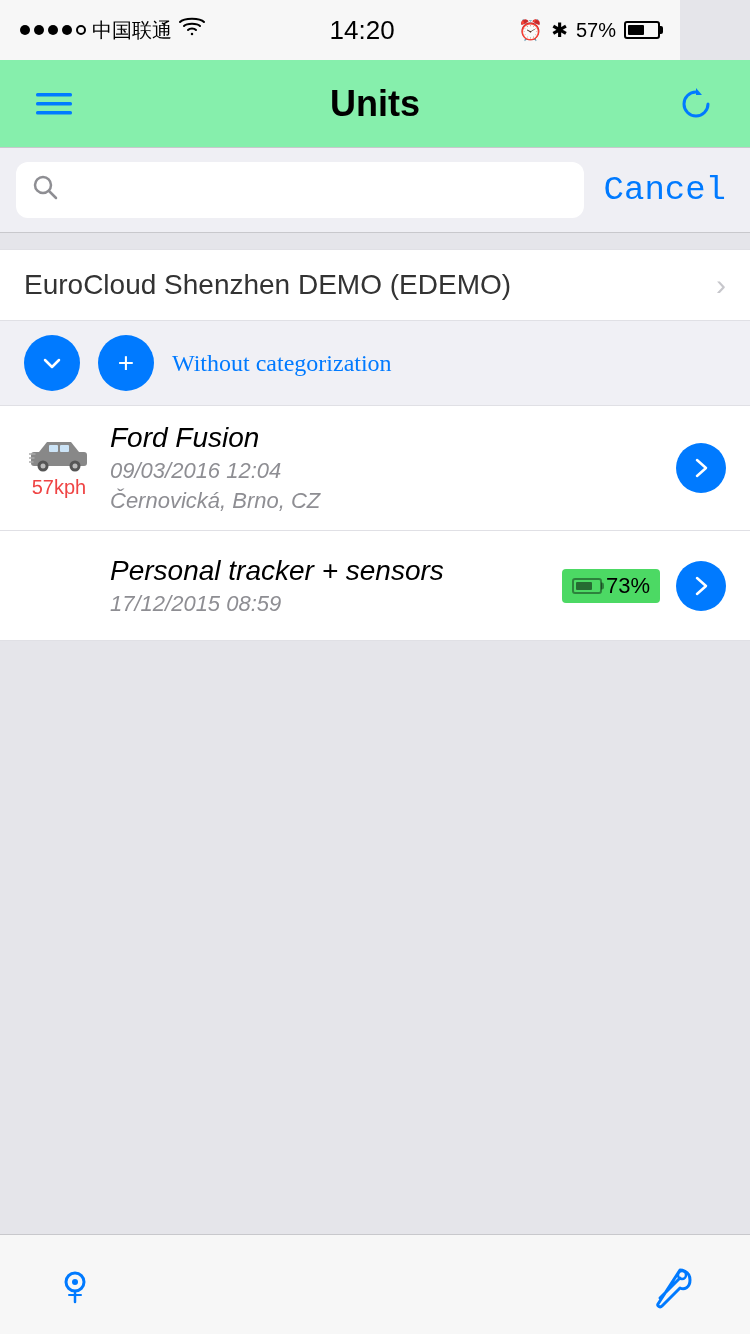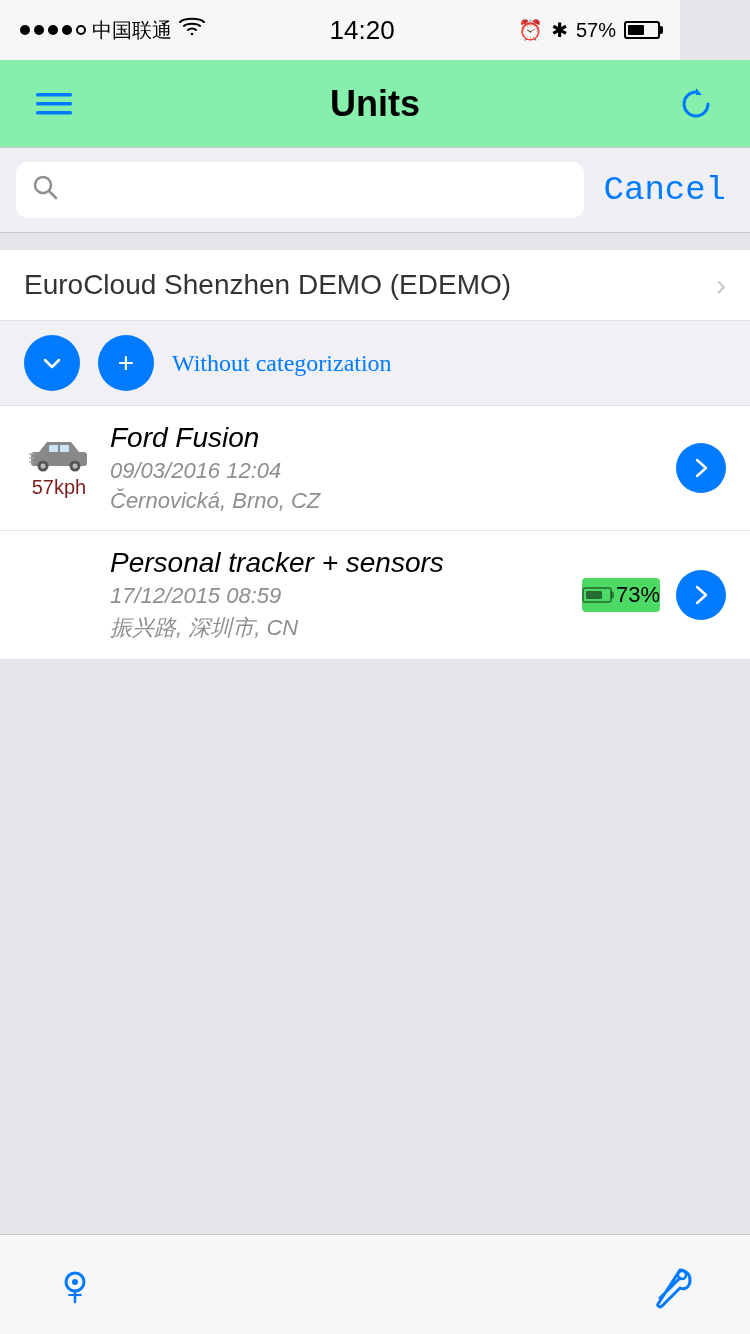--- a/index.html
+++ b/index.html
@@ -195,21 +195,21 @@
       width: 70px;
       display: flex;
       align-items: center;
       justify-content: center;
       flex-shrink: 0;
       flex-direction: column;
       gap: 4px;
     }
     .speed-label {
       font-size: 20px;
-      color: #7f1d1d;
+      color: #ef4444;
     }
     .item-info {
       flex: 1;
       display: flex;
       flex-direction: column;
       gap: 4px;
       font-style: italic;
     }
     .item-name {
       font-size: 28px;
@@ -257,21 +257,21 @@
       font-size: 22px;
       flex-shrink: 0;
     }
 
     
     .battery-indicator {
       display: flex;
       align-items: center;
       background: #4cd964;
       border-radius: 4px;
-      padding: 4px 0;
+      padding: 4px 10px;
       gap: 4px;
     }
     .battery-indicator-icon {
       width: 30px; height: 16px;
       border: 2px solid rgba(0,0,0,0.4);
       border-radius: 3px;
       position: relative;
       display: flex;
       align-items: center;
       padding: 2px;
@@ -434,21 +434,20 @@
     </svg>
   </div>
 </div>
 
 <div class="list-item">
   <div class="vehicle-icon-wrap">
   </div>
   <div class="item-info">
     <span class="item-name">Personal tracker + sensors</span>
     <span class="item-date">17/12/2015 08:59</span>
-    <span class="item-location">振兴路, 深圳市, CN</span>
   </div>
   <div class="item-right">
     <div class="battery-indicator">
       <div class="battery-indicator-icon">
         <div class="battery-indicator-fill"></div>
       </div>
       <span class="battery-pct">73%</span>
     </div>
   </div>
   <div class="chevron-right-btn">

